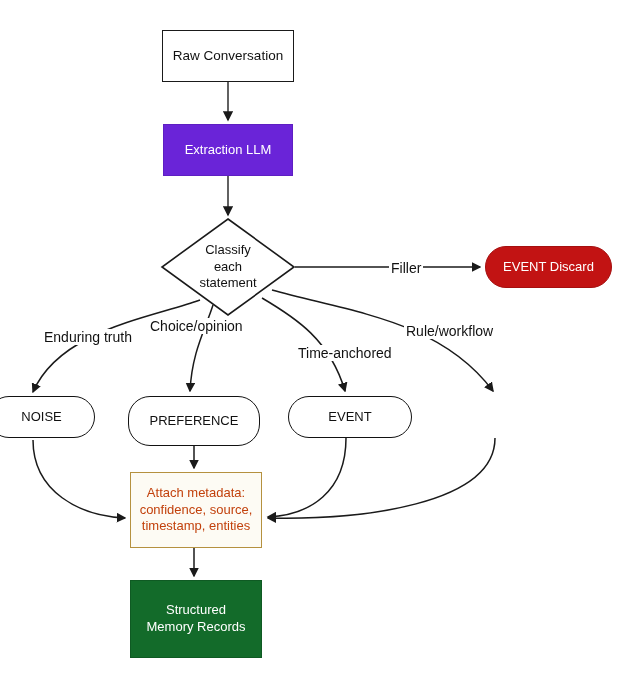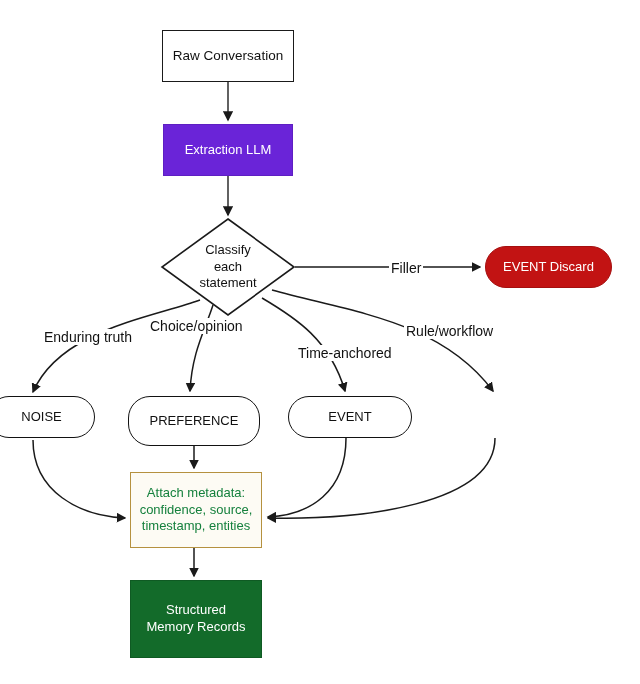--- a/index.html
+++ b/index.html
@@ -62,21 +62,21 @@
   }
   .node-accent-green {
     background: #136b2a;
     border: 1px solid #0f5a23;
     color: #ffffff;
     font-size: 13px;
   }
   .node-meta {
     background: #fdfbf4;
     border: 1.8px solid #b5913f;
-    color: #15803d;
+    color: #c2410c;
     font-size: 13px;
   }
   .edge-label {
     position: absolute;
     font-size: 14px;
     color: #111111;
     background: #ffffff;
     padding: 0 2px;
     white-space: nowrap;
     z-index: 3;

